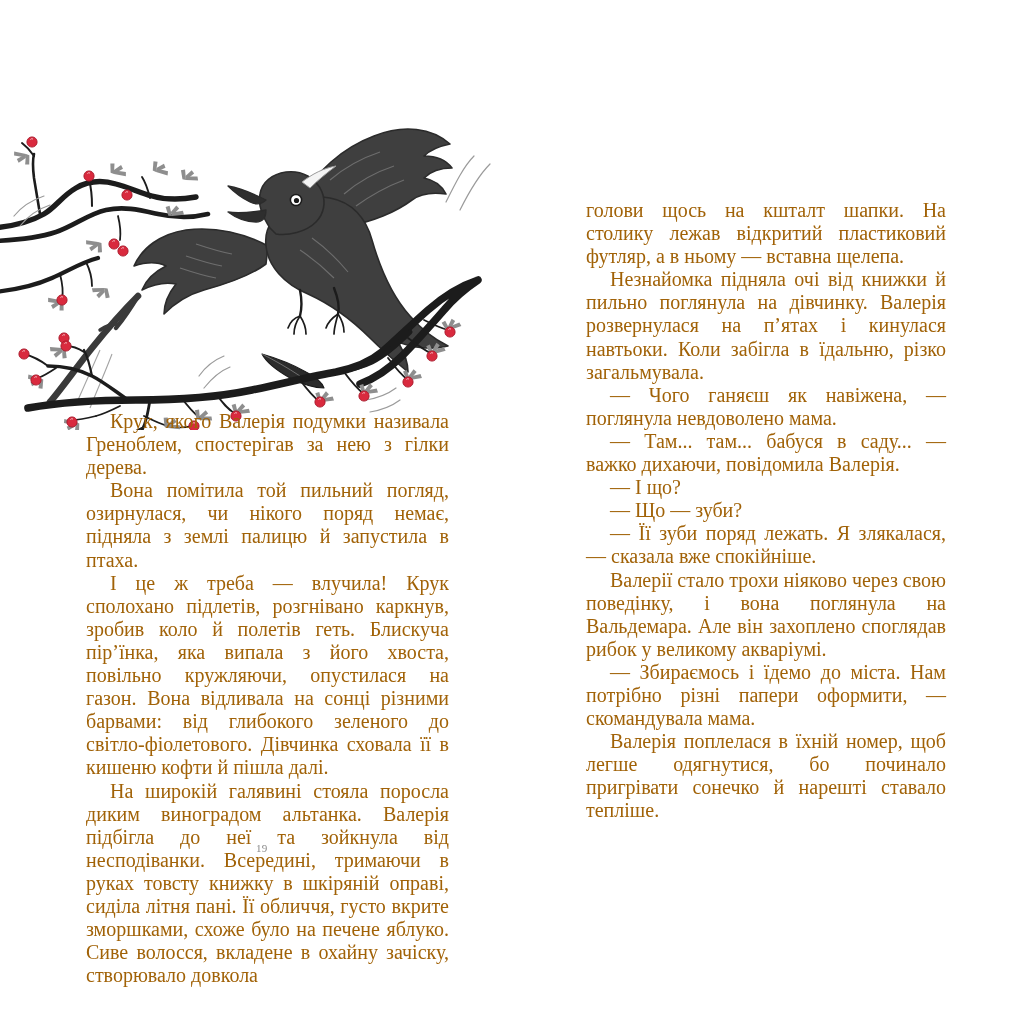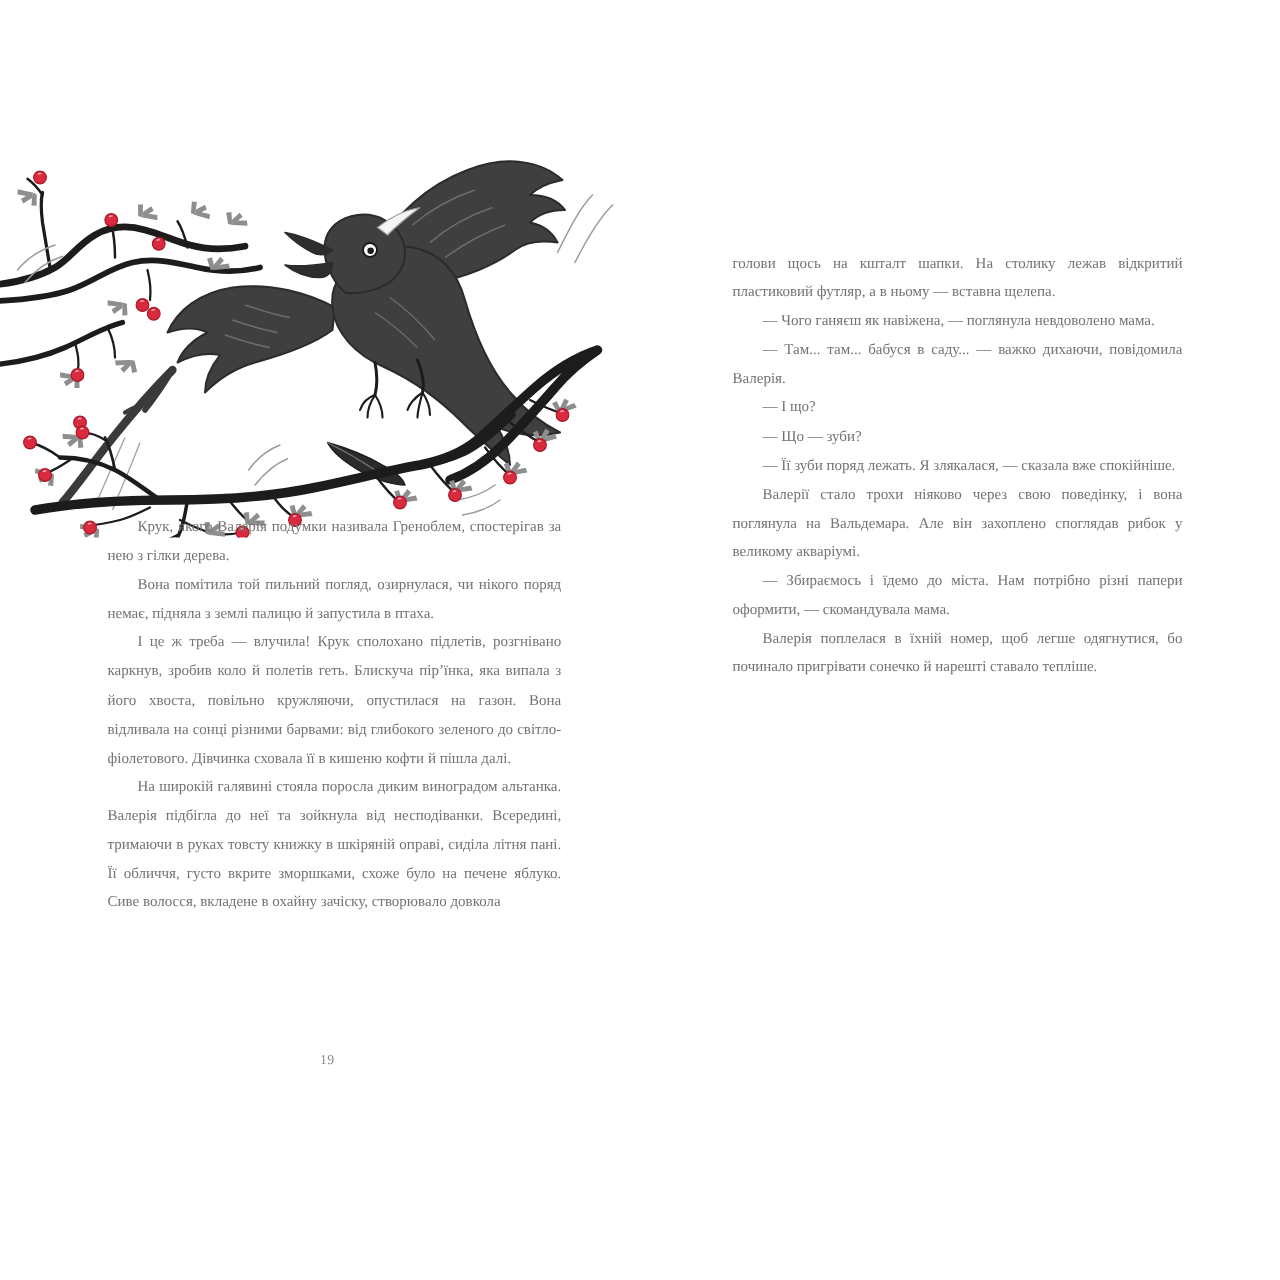--- a/index.html
+++ b/index.html
@@ -32,25 +32,25 @@
   }
   .illustration svg {
     display: block;
     width: 100%;
     height: 100%;
   }
 
   
   .col {
     position: absolute;
-    font-size: 12px;
+    font-size: 20px;
     line-height: 23.1px;
     text-align: justify;
     text-justify: inter-word;
-    color: #737373;
+    color: #a16207;
     -webkit-font-smoothing: antialiased;
   }
   .col-left {
     left: 86px;
     top: 410px;
     width: 363px;
   }
   .col-right {
     left: 586px;
     top: 199px;
@@ -264,20 +264,21 @@
 
   <div class="col col-left">
     <p>Крук, якого Валерія подумки називала Греноблем, спостерігав за нею з гілки дерева.</p>
     <p>Вона помітила той пильний погляд, озирнулася, чи нікого поряд немає, підняла з землі палицю й запустила в птаха.</p>
     <p>І це ж треба — влучила! Крук сполохано підлетів, розгнівано каркнув, зробив коло й полетів геть. Блискуча пір’їнка, яка випала з його хвоста, повільно кружляючи, опустилася на газон. Вона відливала на сонці різними барвами: від глибокого зеленого до світло-фіолетового. Дівчинка сховала її в кишеню кофти й пішла далі.</p>
     <p>На широкій галявині стояла поросла диким виноградом альтанка. Валерія підбігла до неї та зойкнула від несподіванки. Всередині, тримаючи в руках товсту книжку в шкіряній оправі, сиділа літня пані. Її обличчя, густо вкрите зморшками, схоже було на печене яблуко. Сиве волосся, вкладене в охайну зачіску, створювало довкола</p>
   </div>
 
   <div class="col col-right">
     <p class="no-indent">голови щось на кшталт шапки. На столику лежав відкритий пластиковий футляр, а в ньому — вставна щелепа.</p>
+    <p>Незнайомка підняла очі від книжки й пильно поглянула на дівчинку. Валерія розвернулася на п’ятах і кинулася навтьоки. Коли забігла в їдальню, різко загальмувала.</p>
     <p>— Чого ганяєш як навіжена, — поглянула невдоволено мама.</p>
     <p>— Там... там... бабуся в саду... — важко дихаючи, повідомила Валерія.</p>
     <p>— І що?</p>
     <p>— Що — зуби?</p>
     <p>— Її зуби поряд лежать. Я злякалася, — сказала вже спокійніше.</p>
     <p>Валерії стало трохи ніяково через свою поведінку, і вона поглянула на Вальдемара. Але він захоплено споглядав рибок у великому акваріумі.</p>
     <p>— Збираємось і їдемо до міста. Нам потрібно різні папери оформити, — скомандувала мама.</p>
     <p>Валерія поплелася в їхній номер, щоб легше одягнутися, бо починало пригрівати сонечко й нарешті ставало тепліше.</p>
   </div>
 

